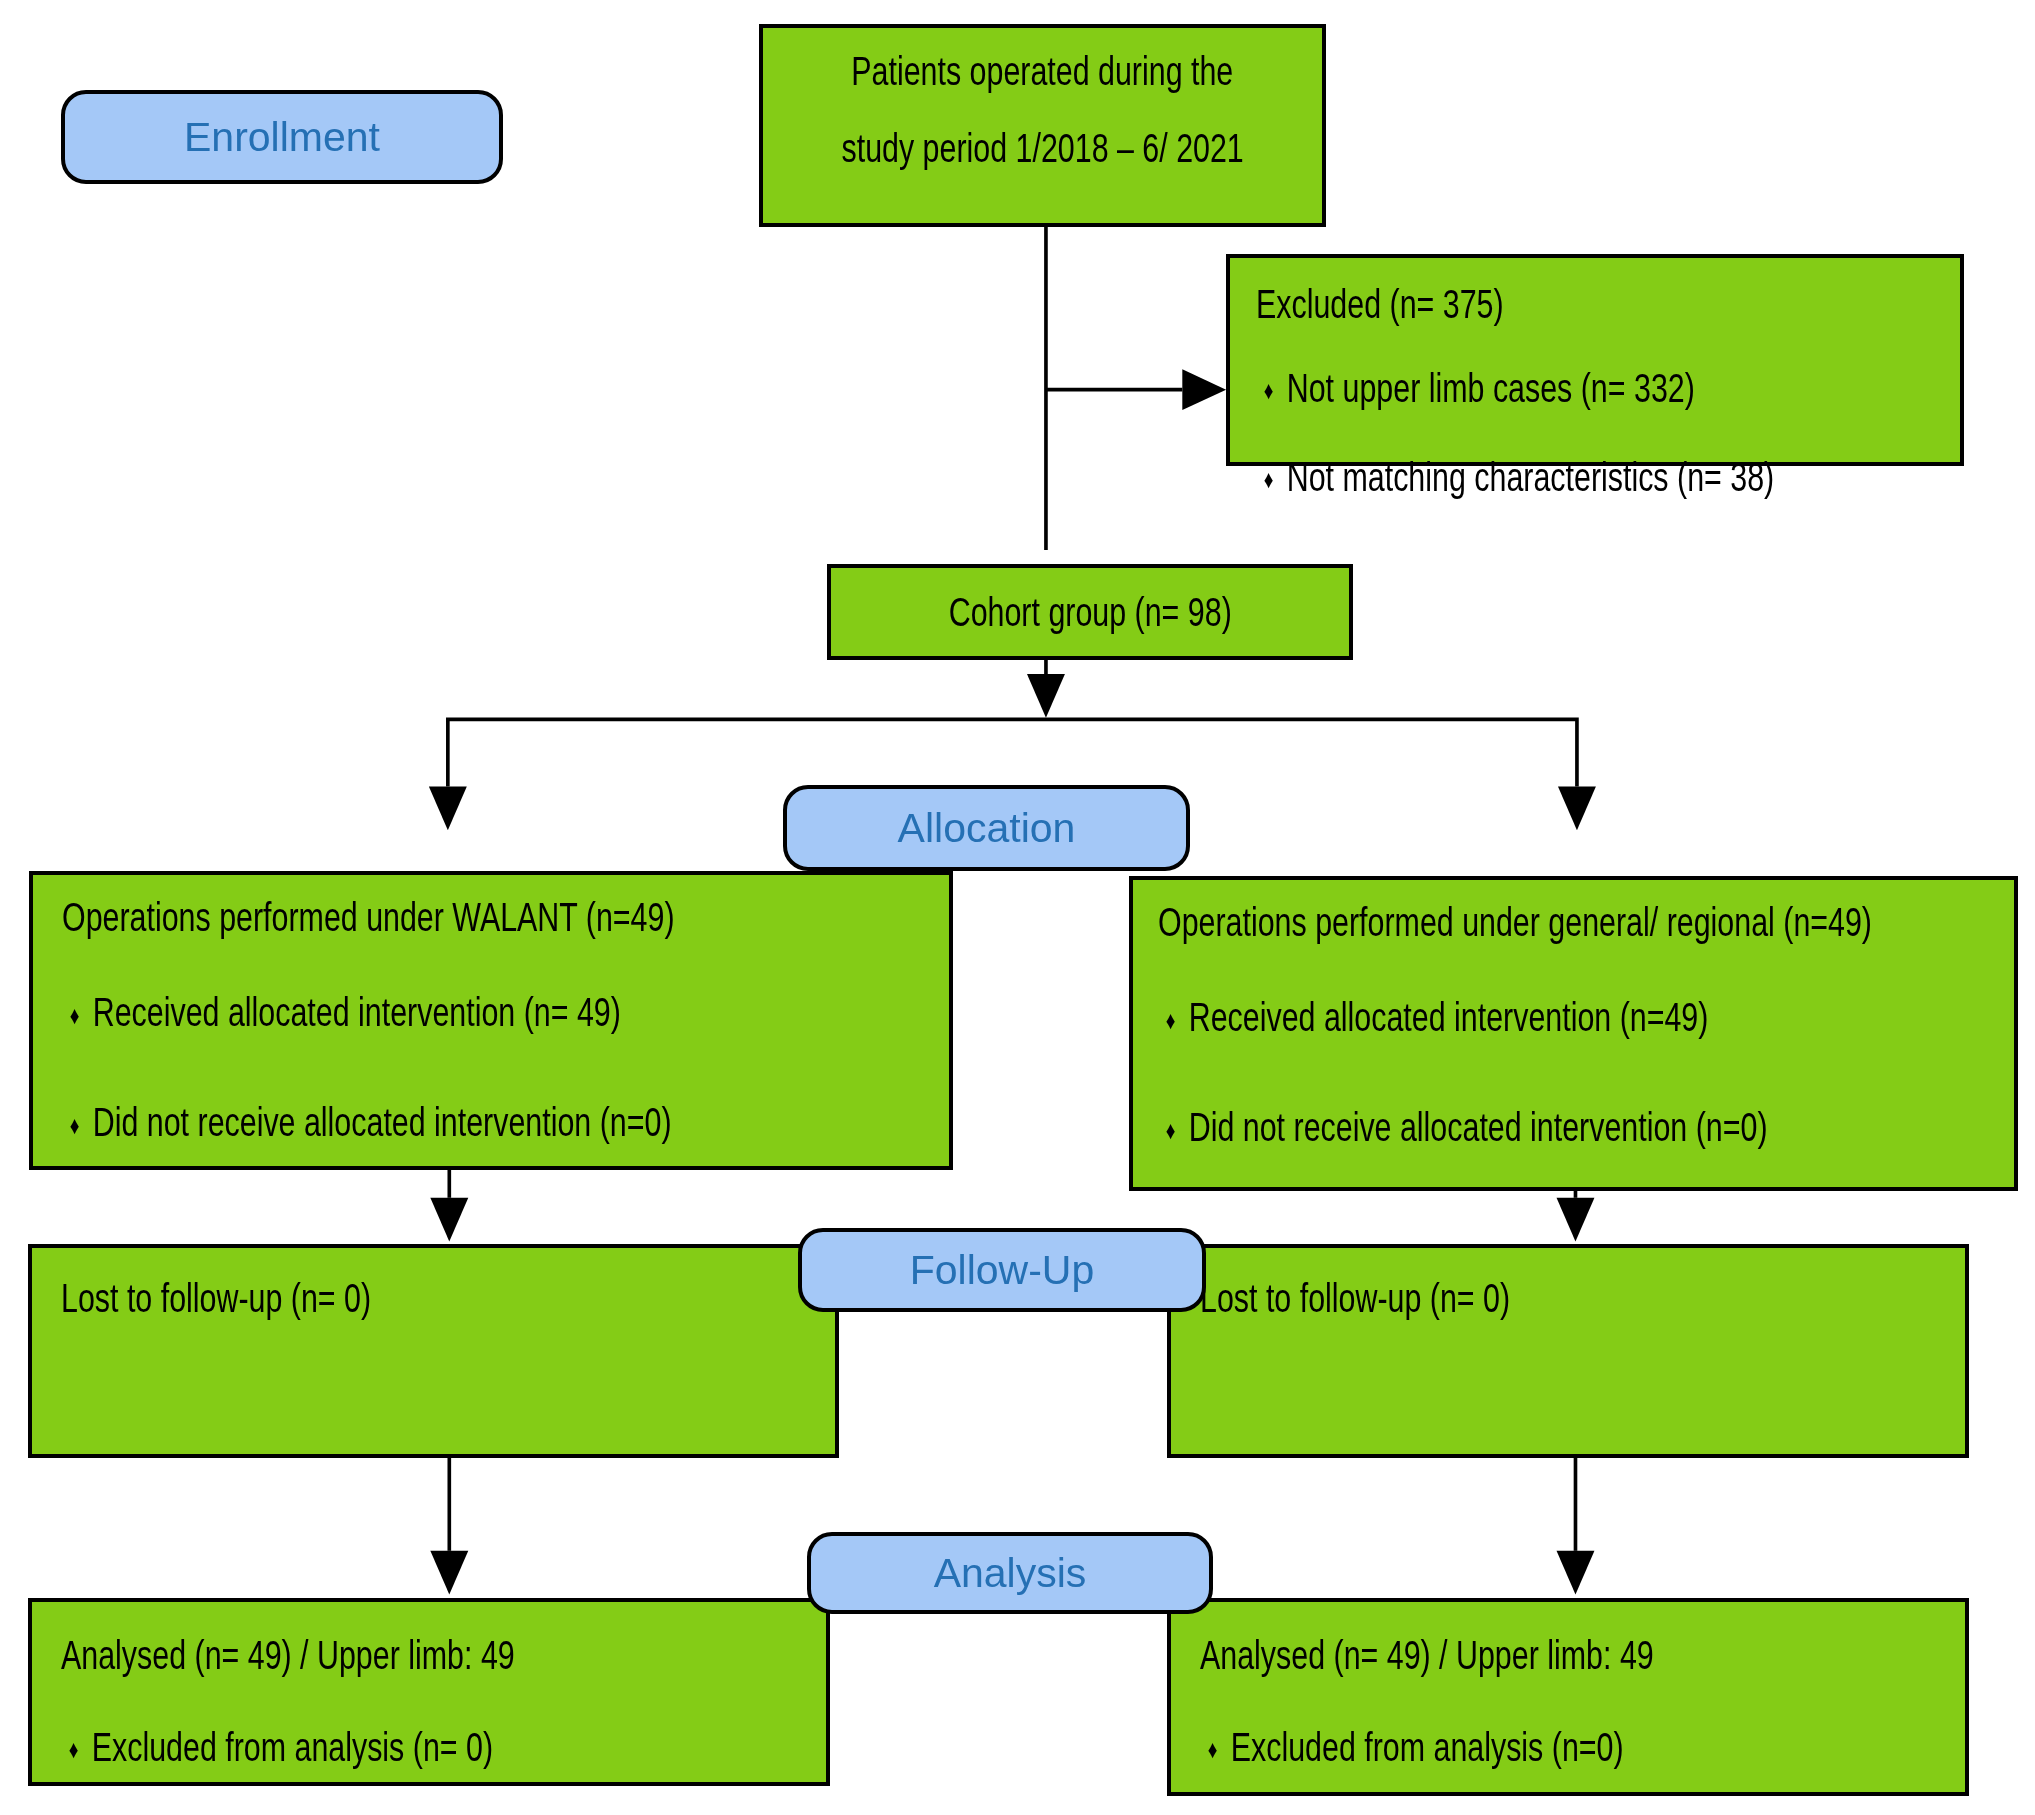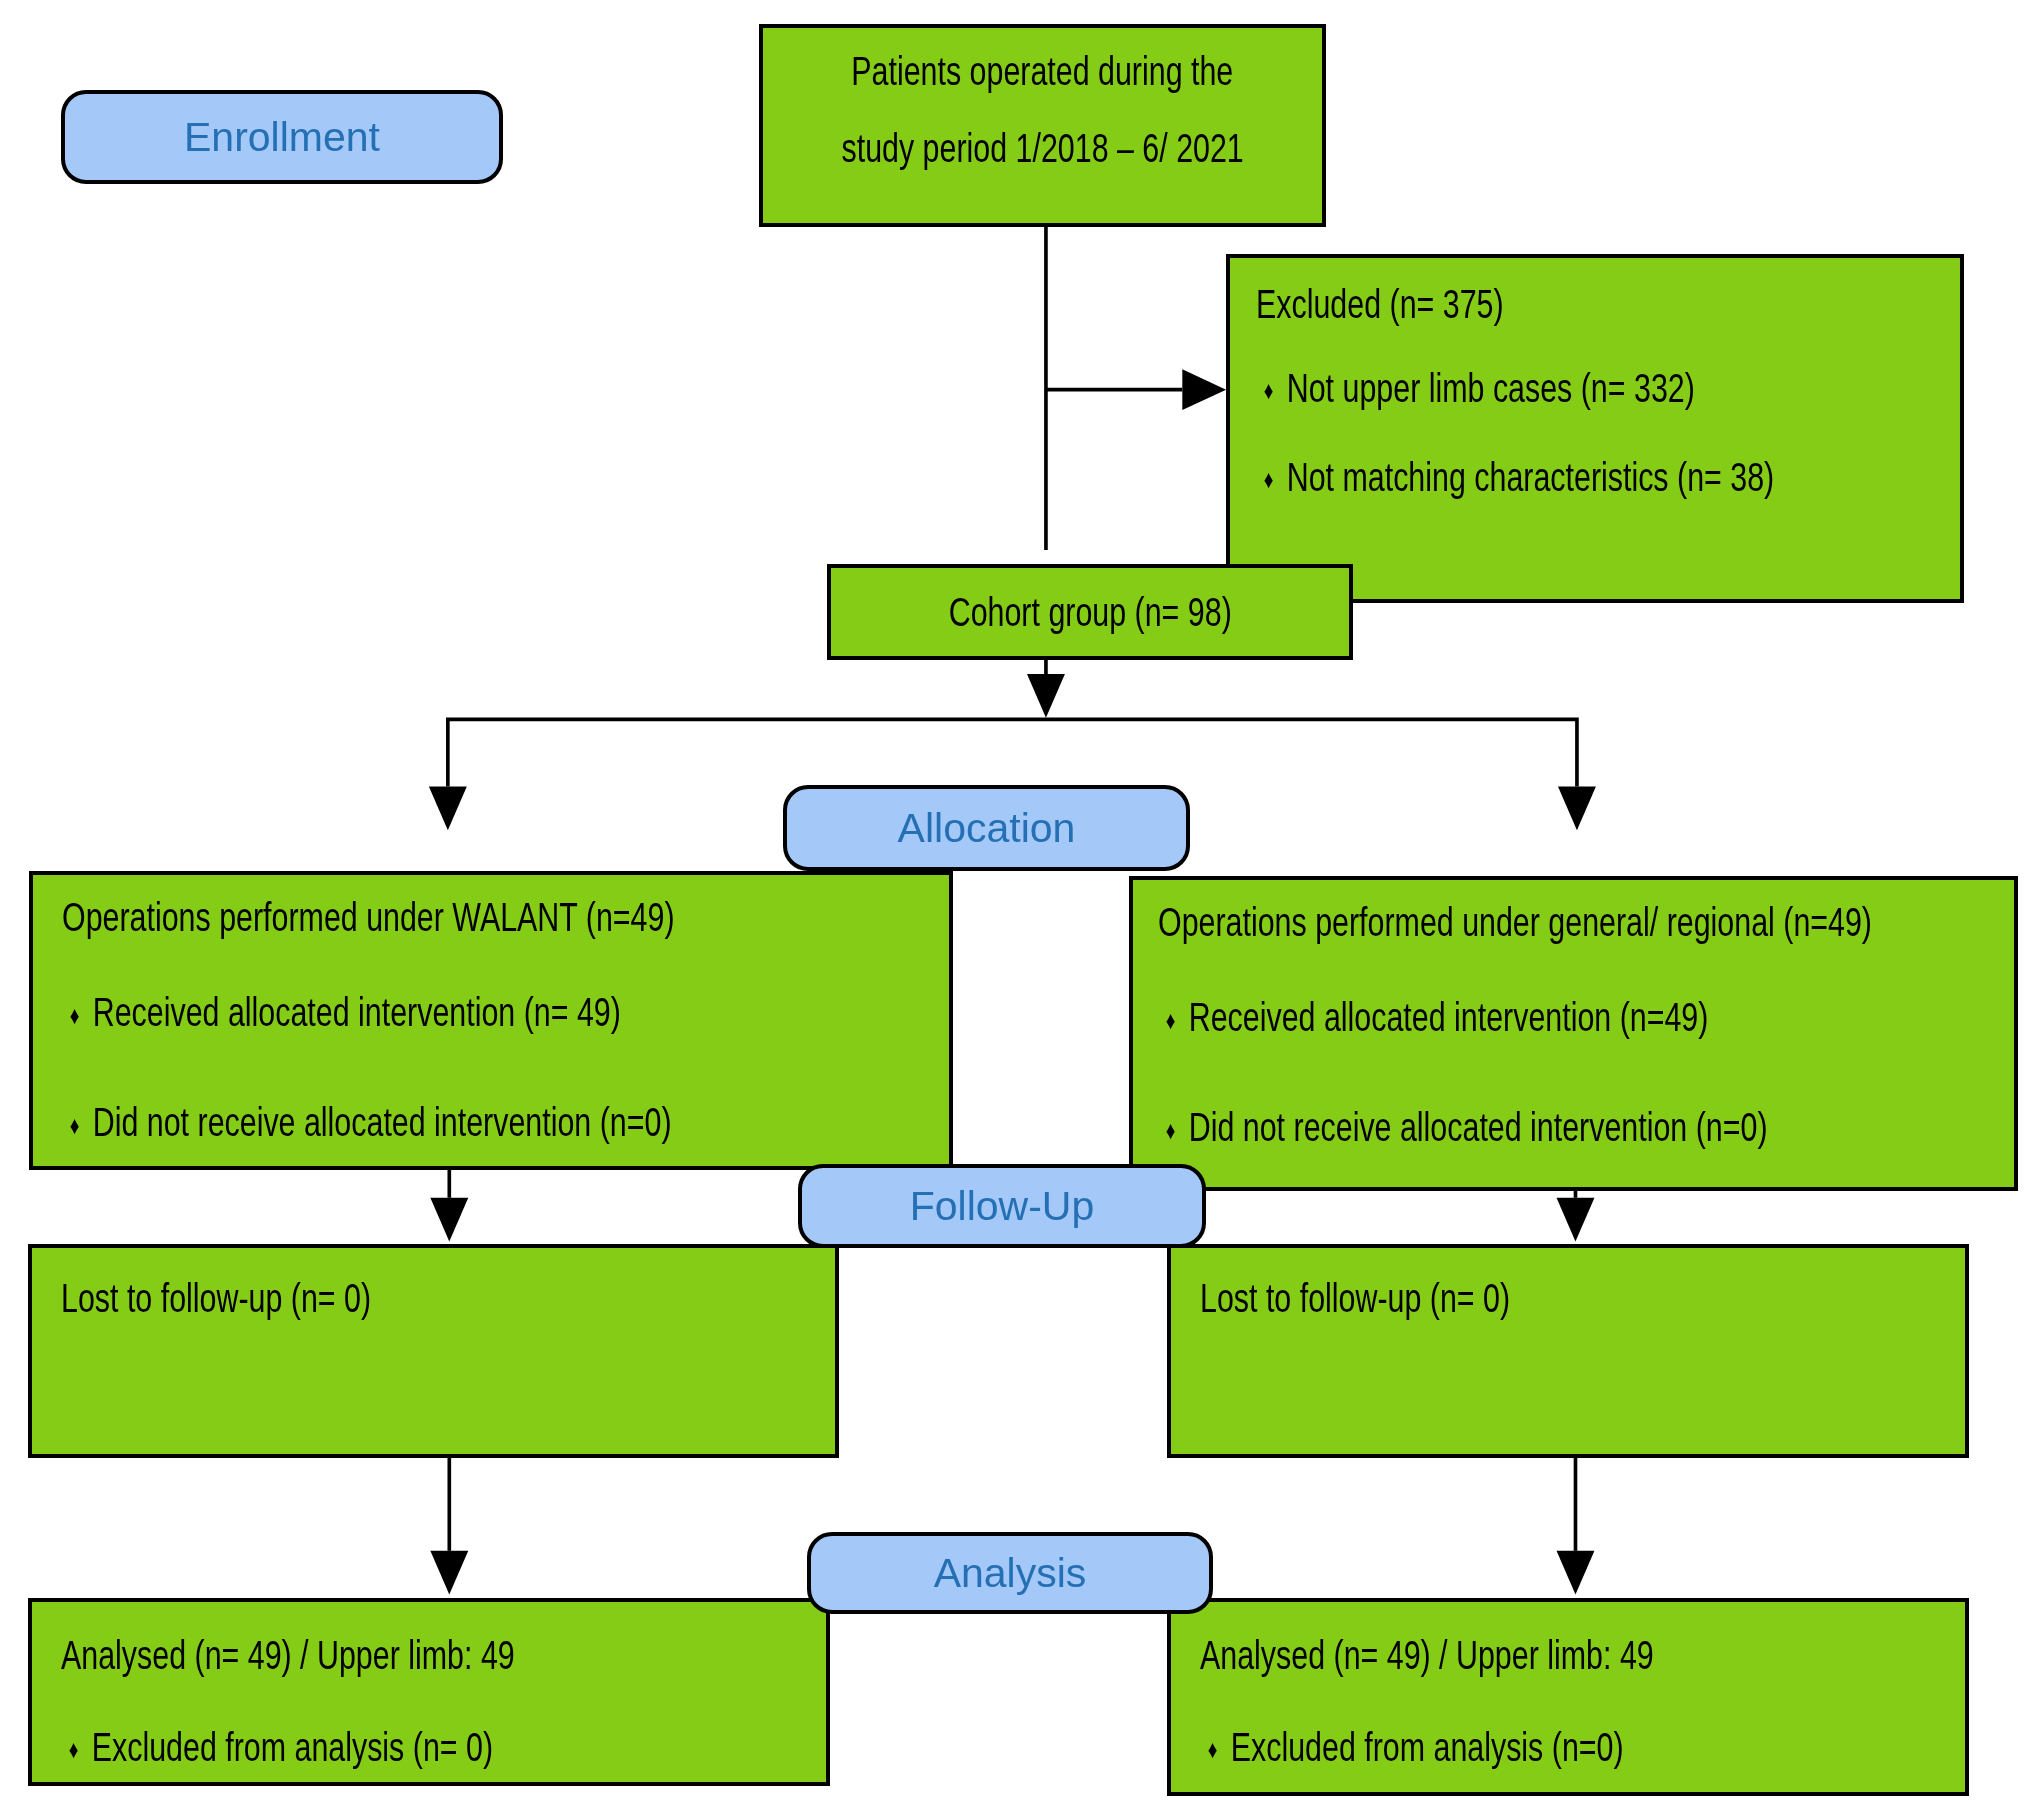--- a/index.html
+++ b/index.html
@@ -61,21 +61,21 @@
     font-size: 25px;
     margin: 0 17.5px 0 10.2px;
     position: relative;
     top: -2.9px;
   }
 
   
   .box-source   { left: 759px; top: 24px;   width: 567px;  height: 203px; padding-top: 21px; }
   .box-source .l2 { margin-top: 32px; }
 
-  .box-excluded { left: 1226px; top: 254px;  width: 738px; height: 349px; padding: 24px 14.6px 0 26px; }
+  .box-excluded { left: 1226px; top: 254px;  width: 738px; height: 212px; padding: 24px 14.6px 0 26px; }
   .box-excluded .b { margin-top: 39px; }
 
   .box-cohort   { left: 827px; top: 564px;  width: 526px;  height: 96px;
                   display: flex; align-items: center; justify-content: center; }
 
   .box-walant   { left: 29px;   top: 832px; width: 924px; height: 299px; padding: 20.4px 7.3px 0 29px; margin-top: 39px; }
   .box-walant .b1 { margin-top: 50px; }
   .box-walant .b2 { margin-top: 60px; }
 
   .box-general  { left: 1129px; top: 832px; width: 889px; height: 315px; padding: 20.4px 7.3px 0 25px; margin-top: 44px; }
@@ -85,21 +85,21 @@
   .box-fup-left  { left: 28px;   top: 1244px; width: 811px; height: 214px; padding: 28px 7.3px 0 29px; }
   .box-fup-right { left: 1167px; top: 1244px; width: 802px; height: 214px; padding: 28px 7.3px 0 29px; }
 
   .box-ana-left  { left: 28px;   top: 1598px; width: 802px; height: 188px; padding: 31px 7.3px 0 29px; }
   .box-ana-left .b { margin-top: 47px; }
   .box-ana-right { left: 1167px; top: 1598px; width: 802px; height: 198px; padding: 31px 7.3px 0 29px; }
   .box-ana-right .b { margin-top: 47px; }
 
   .pill-enrollment { left: 61px;   top: 90px;  width: 442px; height: 94px; }
   .pill-allocation { left: 783px; top: 751px; width: 407px; height: 86px; margin-top: 34px; }
-  .pill-followup   { left: 798px; top: 1164px; width: 408px; height: 84px; }
+  .pill-followup   { left: 798px; top: 1228px; width: 408px; height: 84px; }
   .pill-analysis   { left: 807px; top: 1532px; width: 406px; height: 82px; }
 </style>
 </head>
 <body>
 
 <div class="canvas">
 
   <svg class="connectors" width="2035" height="1815" viewBox="0 0 2790 2488">
 
     <path d="M1434 311 V754"></path>

